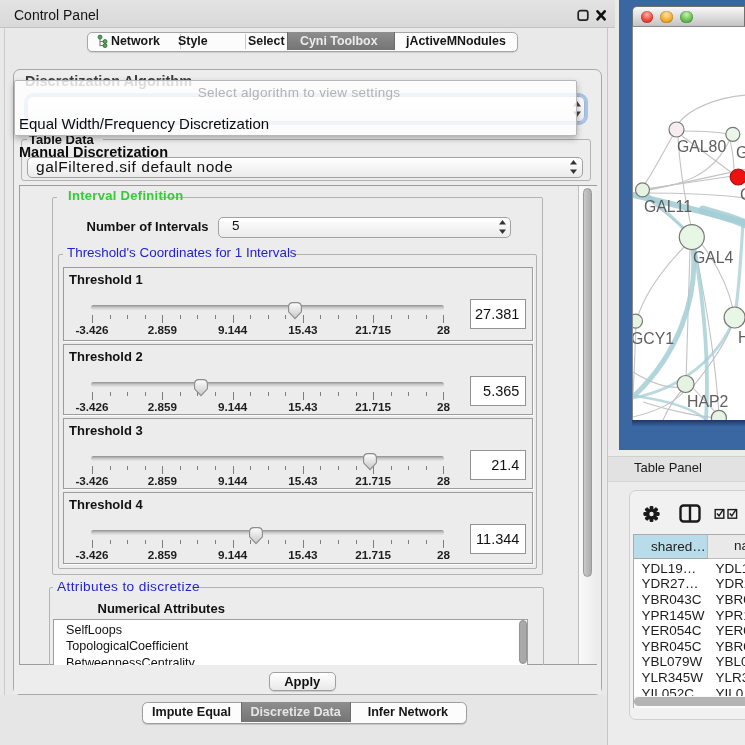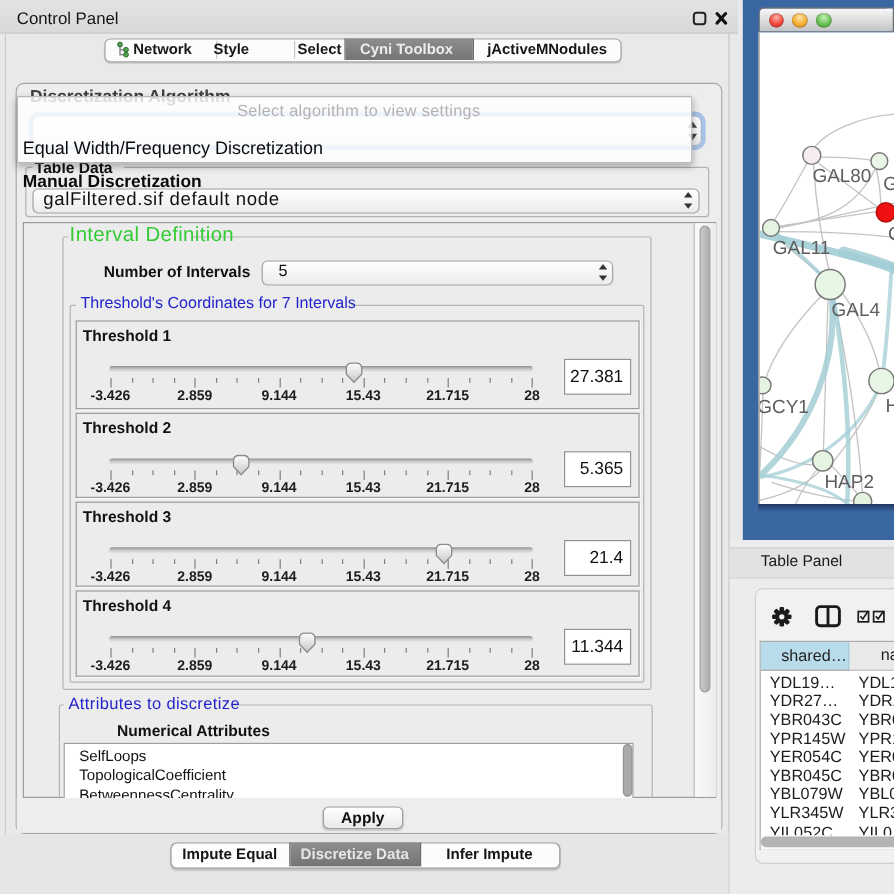--- a/index.html
+++ b/index.html
@@ -45,31 +45,31 @@
 <div class="txt" style="left:36px;top:154.9px;font-size:15.5px;color:#111;font-weight:400;line-height:23.25px;letter-spacing:0.55px;">galFiltered.sif default node</div>
 <svg class="ab" style="left:568px;top:159px" width="11" height="16" viewBox="0 0 11 16">
 <path d="M5.5 1 L9 5.5 H2 Z" fill="#333"></path>
     <path d="M5.5 15 L2 10.5 H9 Z" fill="#333"></path>
 </svg>
 <div class="ab" style="left:18.5px;top:185px;width:578px;height:479.5px;background:#ececec;border:1px solid #9d9d9d;box-sizing:border-box;overflow:hidden;"></div>
 <div class="ab" style="left:577.5px;top:186px;width:19px;height:477.5px;background:linear-gradient(90deg,#fafafa,#ececec);border-left:1px solid #bdbdbd;box-sizing:border-box;"></div>
 <div class="ab" style="left:582.5px;top:188px;width:9px;height:389px;background:linear-gradient(90deg,#c9c9c9,#adadad);border:1px solid #9a9a9a;border-radius:5px;box-sizing:border-box;"></div>
 <div class="ab" style="left:52px;top:196.5px;width:490.5px;height:378.5px;border:1px solid #b3b3b3;border-radius:2px;box-sizing:border-box;"></div>
 <div class="ab" style="left:57px;top:190px;width:102px;height:13px;background:#ececec;"></div>
-<div class="txt" style="left:58px;top:185.9px;font-size:17px;color:#35cb35;font-weight:400;line-height:20.1px;letter-spacing:0.3px;">Interval Definition</div>
+<div class="txt" style="left:68px;top:185.9px;font-size:13px;color:#35cb35;font-weight:700;line-height:20.1px;letter-spacing:0.3px;">Interval Definition</div>
 <div class="txt" style="left:86.5px;top:217.2px;font-size:13px;color:#111;font-weight:700;line-height:19.5px;">Number of Intervals</div>
 <div class="ab" style="left:217.5px;top:216.5px;width:293px;height:21px;background:linear-gradient(#ffffff,#ebebeb);border:1px solid #a2a2a2;border-radius:5px;box-sizing:border-box;"></div>
 <div class="txt" style="left:232px;top:216.4px;font-size:13.5px;color:#111;font-weight:400;line-height:20.25px;">5</div>
 <svg class="ab" style="left:496.5px;top:219px" width="11" height="16" viewBox="0 0 11 16">
 <path d="M5.5 1 L9 5.5 H2 Z" fill="#333"></path>
     <path d="M5.5 15 L2 10.5 H9 Z" fill="#333"></path>
 </svg>
 <div class="ab" style="left:57.5px;top:254px;width:479.5px;height:315px;border:1px solid #b3b3b3;border-radius:2px;box-sizing:border-box;"></div>
 <div class="ab" style="left:63px;top:247.5px;width:230px;height:13px;background:#ececec;"></div>
-<div class="txt" style="left:67px;top:243.4px;font-size:13.4px;color:#2323cc;font-weight:400;line-height:20.1px;">Threshold's Coordinates for 7 Intervals</div>
+<div class="txt" style="left:67px;top:243.4px;font-size:13.4px;color:#2323cc;font-weight:400;line-height:20.1px;">Threshold's Coordinates for 1 Intervals</div>
 <div class="ab" style="left:63px;top:266.5px;width:469.5px;height:74.0px;background:#ececec;border:1px solid #9c9c9c;box-sizing:border-box;box-shadow:1px 1px 0 rgba(255,255,255,0.8);"></div>
 <div class="txt" style="left:69px;top:269.8px;font-size:13px;color:#111;font-weight:700;line-height:19.5px;">Threshold 1</div>
 <div class="ab" style="left:91.3px;top:305.0px;width:352.5px;height:5px;border-radius:3px;background:linear-gradient(#8f8f8f,#cdcdcd 55%,#e6e6e6);"></div>
 <div class="ab" style="left:92.0px;top:315.0px;width:1px;height:8px;background:#7e7e7e;"></div>
 <div class="ab" style="left:109.6px;top:315.0px;width:1px;height:4px;background:#7e7e7e;"></div>
 <div class="ab" style="left:127.1px;top:315.0px;width:1px;height:4px;background:#7e7e7e;"></div>
 <div class="ab" style="left:144.7px;top:315.0px;width:1px;height:4px;background:#7e7e7e;"></div>
 <div class="ab" style="left:162.3px;top:315.0px;width:1px;height:8px;background:#7e7e7e;"></div>
 <div class="ab" style="left:179.8px;top:315.0px;width:1px;height:4px;background:#7e7e7e;"></div>
 <div class="ab" style="left:197.4px;top:315.0px;width:1px;height:4px;background:#7e7e7e;"></div>
@@ -237,21 +237,21 @@
 <div class="txt" style="left:66px;top:653.5px;font-size:12.6px;color:#111;font-weight:400;line-height:18.9px;">BetweennessCentrality</div>
 <div class="ab" style="left:518.5px;top:619.5px;width:8px;height:44px;background:#a9a9a9;border:1px solid #949494;box-sizing:border-box;border-radius:4px;"></div>
 <div class="ab" style="left:14px;top:664.5px;width:587px;height:29px;background:#ededed;"></div>
 <div class="ab" style="left:268.8px;top:672px;width:67px;height:18.5px;background:linear-gradient(#ffffff,#e9e9e9);border:1px solid #a0a0a0;border-radius:5px;box-sizing:border-box;box-shadow:0 1px 1px rgba(0,0,0,0.15);"></div>
 <div class="txt" style="left:268.8px;top:673.5px;width:67px;text-align:center;font-size:13px;font-weight:700;color:#111;">Apply</div>
 <div class="ab" style="left:0;top:694.5px;width:607px;height:50.5px;background:#e6e6e6;"></div>
 <div class="ab" style="left:142px;top:701.5px;width:323px;height:20.5px;background:#fcfcfc;border:1px solid #9d9d9d;border-radius:5.5px;box-shadow:0 1px 1px rgba(0,0,0,0.15);"></div>
 <div class="ab" style="left:240.6px;top:701.5px;width:110px;height:20.5px;background:linear-gradient(#8e8e8e,#747474);border:1px solid #6c6c6c;box-sizing:border-box;border-top:none;border-bottom:none;"></div>
 <div class="txt" style="left:142px;top:704.5px;width:99px;text-align:center;font-size:12.6px;font-weight:700;color:#161616;">Impute Equal</div>
 <div class="txt" style="left:240.6px;top:704.5px;width:110px;text-align:center;font-size:12.6px;font-weight:700;color:#e6e6e6;">Discretize Data</div>
-<div class="txt" style="left:350.4px;top:704.5px;width:115px;text-align:center;font-size:12.6px;font-weight:700;color:#161616;">Infer Impute</div>
+<div class="txt" style="left:350.4px;top:704.5px;width:115px;text-align:center;font-size:12.6px;font-weight:700;color:#161616;">Infer Network</div>
 <div class="ab" style="left:13.5px;top:80px;width:563px;height:56px;background:rgba(255,255,255,0.82);border:1px solid #b7b7b7;border-radius:2px;box-sizing:border-box;box-shadow:0 3px 6px rgba(0,0,0,0.28);"></div>
 <div class="txt" style="left:18px;top:85.1px;width:562px;text-align:center;font-size:13.5px;color:#b2b2b2;letter-spacing:0.3px;">Select algorithm to view settings</div>
 <div class="txt" style="left:19px;top:96.1px;font-size:14.5px;color:#0b0b0b;font-weight:700;line-height:21.75px;margin-top:46px;">Manual Discretization</div>
 <div class="txt" style="left:19px;top:112.8px;font-size:15px;color:#0b0b0b;font-weight:400;line-height:22.5px;">Equal Width/Frequency Discretization</div>
 <div class="ab" style="left:619px;top:0;width:126px;height:450px;background:#3a66a2;"></div>
 <div class="ab" style="left:631.5px;top:419.5px;width:113.5px;height:6px;background:linear-gradient(rgba(10,15,40,0.55),rgba(10,15,40,0.05));"></div>
 <div class="ab" style="left:631.5px;top:6px;width:113.5px;height:21px;background:linear-gradient(#f8f8f8,#c4c4c4);border:1px solid #707070;border-bottom-color:#8a8a8a;border-radius:5px 0 0 0;box-sizing:border-box;"></div>
 <div class="ab" style="left:640.8px;top:10.7px;width:12.4px;height:12.4px;border-radius:50%;background:radial-gradient(circle at 50% 30%, #ffb3ad 0%, #f2453a 55%, #b52e24 100%);box-shadow:inset 0 0 1px rgba(0,0,0,0.6);"></div>
 <div class="ab" style="left:660.3px;top:10.7px;width:12.4px;height:12.4px;border-radius:50%;background:radial-gradient(circle at 50% 30%, #ffe2a8 0%, #f3ad31 55%, #c07f16 100%);box-shadow:inset 0 0 1px rgba(0,0,0,0.6);"></div>
 <div class="ab" style="left:680.3px;top:10.7px;width:12.4px;height:12.4px;border-radius:50%;background:radial-gradient(circle at 50% 30%, #c8f0b9 0%, #68c152 55%, #3d8f2c 100%);box-shadow:inset 0 0 1px rgba(0,0,0,0.6);"></div>

